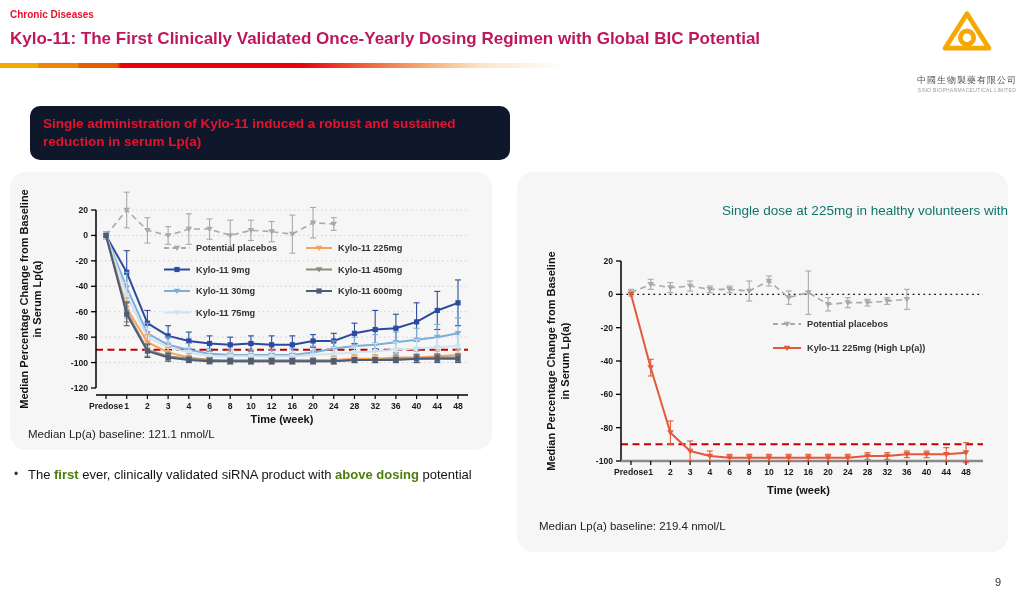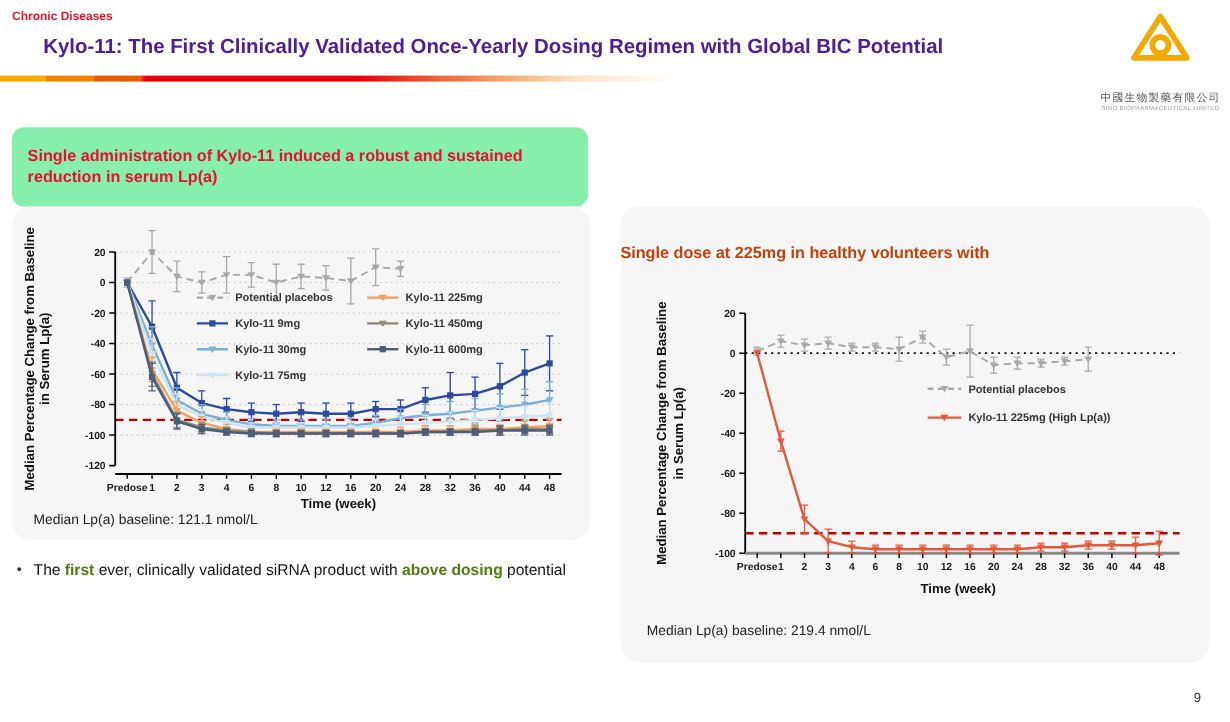--- a/index.html
+++ b/index.html
@@ -1,38 +1,38 @@
 <!DOCTYPE html>
 <html><head>
 <meta charset="utf-8">
 <style>
   html,body{margin:0;padding:0;background:#e9e9e9;}
   .slide{position:relative;width:1025px;height:602px;background:#ffffff;overflow:hidden;
          font-family:"Liberation Sans",sans-serif;color:#111;}
   .eyebrow{position:absolute;left:10px;top:9px;font-size:10px;font-weight:bold;color:#e8112d;}
-  .slide-title{position:absolute;left:10px;top:29px;font-size:17px;font-weight:bold;color:#4c1d95;margin-left:26px;}
+  .slide-title{position:absolute;left:10px;top:29px;font-size:17px;font-weight:bold;color:#be185d;}
   .gradient-bar{position:absolute;left:0;top:63px;width:580px;height:5px;
       background:linear-gradient(to right,#F2A900 0px,#F2A900 38px,#F08300 39px,#F08300 78px,
       #E65C00 79px,#E65C00 117px,#E8000D 121px,#E8000D 300px,#EE6A3C 370px,#F6B27A 430px,
       #FCE4C8 480px,#ffffff 565px);}
   .logo{position:absolute;right:6px;top:10px;width:104px;text-align:center;}
   .logo .cn{font-size:9px;color:#555;letter-spacing:1px;margin-top:18px;}
   .logo .en{font-size:5px;color:#9a9a9a;letter-spacing:.3px;}
-  .banner{position:absolute;top:106px;height:66px;background:#86efac;border-radius:10px;
+  .banner{position:absolute;top:106px;height:54px;background:#0f172a;border-radius:10px;
           display:flex;align-items:center;padding:0 13px;box-sizing:border-box;
-          font-size:13.5px;font-weight:bold;color:#e8112d;line-height:1.32;}
+          font-size:13.5px;font-weight:bold;color:#e8112d;line-height:1.32;margin-left:20px;}
   .banner.left{left:10px;width:480px;}
   .banner.right{left:517px;width:487px;}
   .card{position:absolute;background:#f6f6f6;border-radius:16px;}
   .card.left{left:10px;top:172px;width:482px;height:278px;}
   .card.right{left:517px;top:172px;width:491px;height:380px;}
   .note{position:absolute;left:18px;bottom:10px;font-size:11.5px;color:#222;}
   .card.right .note{left:22px;bottom:20px;}
-  .chart-title{position:absolute;left:0;right:0;top:30px;text-align:left;
-               font-size:13.5px;font-weight:bold;color:#c2410c;line-height:1.3;}
+  .chart-title{position:absolute;left:0;right:0;top:30px;text-align:right;
+               font-size:13.5px;font-weight:normal;color:#0f766e;line-height:1.3;}
   svg.chart{position:absolute;}
   #chart-left{left:8px;top:14px;}
   #chart-right{left:4px;top:64px;}
   svg text{font-family:"Liberation Sans",sans-serif;}
   svg .tick{font-size:8.6px;font-weight:bold;fill:#1a1a1a;}
   svg .leg{font-size:9.2px;font-weight:bold;fill:#333;}
   svg .axis-label{font-size:11px;font-weight:bold;fill:#111;}
   .bullets{position:absolute;left:14px;top:466px;width:484px;margin:0;padding:0;list-style:none;}
   .bullets li{position:relative;padding-left:14px;margin-bottom:9px;font-size:13px;line-height:1.35;color:#151515;}
   .bullets li:before{content:"\2022";position:absolute;left:0;top:0;font-size:12px;color:#333;}

